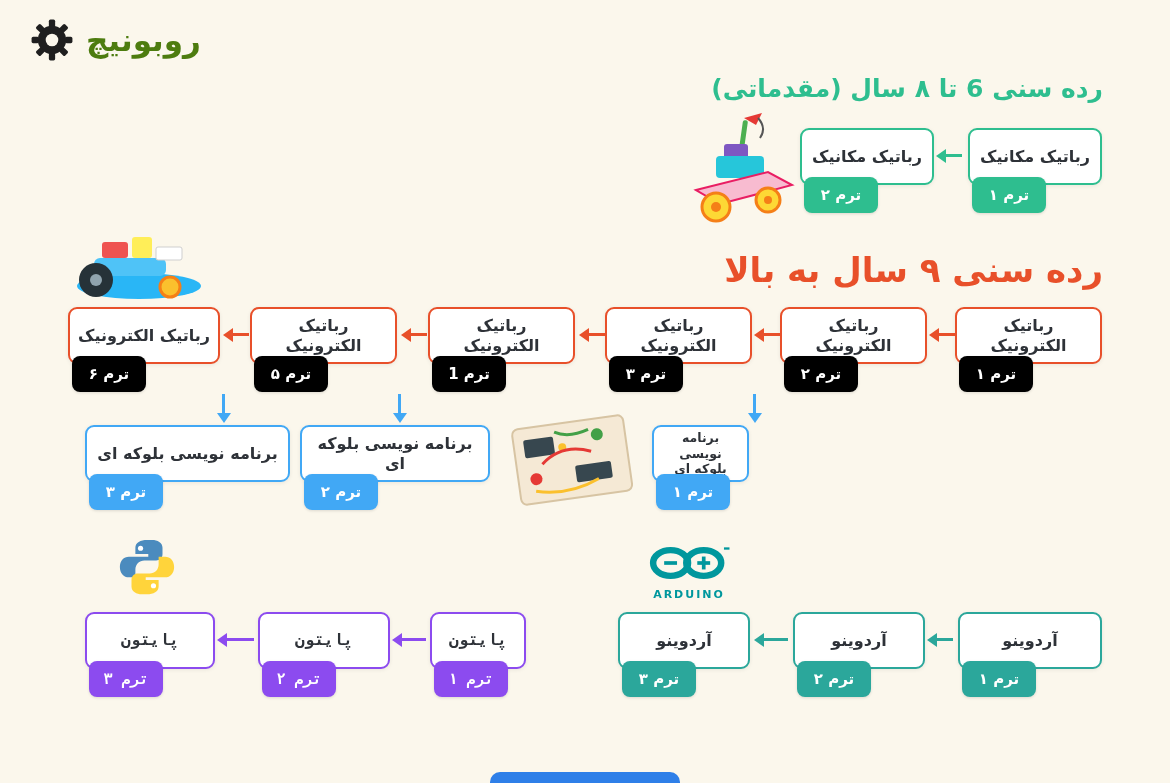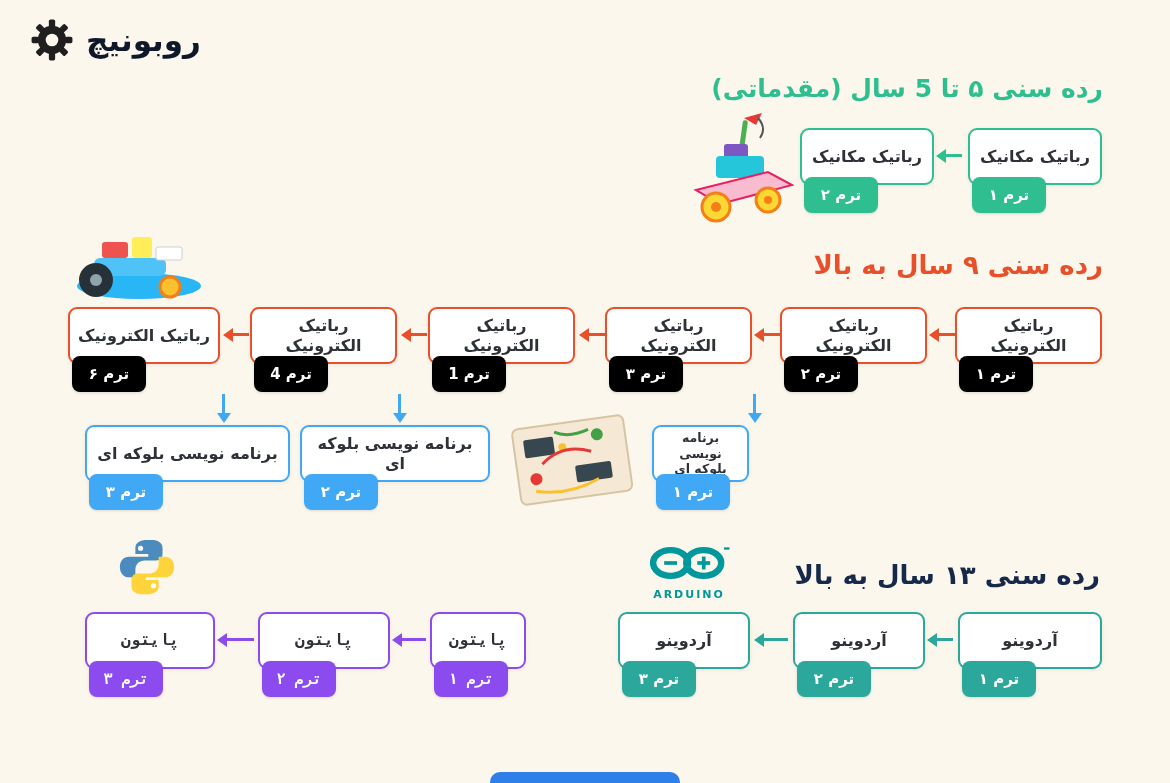--- a/index.html
+++ b/index.html
@@ -5,21 +5,21 @@
   * { margin:0; padding:0; box-sizing:border-box; }
   html,body { background:#e9e4d8; font-family:"DejaVu Sans", sans-serif; }
   .canvas {
     position:relative; width:1170px; height:783px; margin:0 auto;
     background:#FBF7EC; overflow:hidden;
   }
 
   
   .title { position:absolute; direction:rtl; font-weight:bold; white-space:nowrap; }
   .title.green { color:#2EBE8F; font-size:25px; }
-  .title.red   { color:#E8502A; font-size:26px; }
+  .title.red   { color:#E8502A; font-size:34px; }
   .title.navy  { color:#16294B; font-size:26px; }
 
   
   .box {
     position:absolute; height:57px; background:#fff;
     border:2px solid #999; border-radius:9px;
     display:flex; align-items:center; justify-content:center;
     text-align:center; direction:rtl;
     font-weight:bold; font-size:16px; color:#2e3238;
     box-shadow:0 1px 4px rgba(0,0,0,.07);
@@ -50,21 +50,21 @@
   .arrow-d::after {
     content:""; position:absolute; left:-5.5px; bottom:-9px;
     border-left:7px solid transparent; border-right:7px solid transparent;
     border-top:10px solid;
   }
   .c-green{color:#2EBE8F} .c-red{color:#E8502A} .c-blue{color:#41A8F5}
   .c-teal{color:#2BA79B} .c-purple{color:#8C4BEF}
 
   
   .logo { position:absolute; left:30px; top:18px; display:flex; align-items:center; gap:12px; }
-  .logo .brand { font-size:31px; font-weight:bold; color:#0f172a; direction:rtl; }
+  .logo .brand { font-size:31px; font-weight:bold; color:#4d7c0f; direction:rtl; }
 
   
   .arduino-block { position:absolute; left:643px; top:540px; width:92px; text-align:center; }
   .arduino-word { color:#00979D; font-weight:bold; font-size:11px; letter-spacing:2px; margin-top:-2px; }
   .python-block { position:absolute; left:116px; top:536px; }
 
   .illu { position:absolute; }
 
   .bottom-pill {
     position:absolute; left:490px; top:772px; width:190px; height:16px;
@@ -87,21 +87,21 @@
         <rect x="18" y="1.5" width="6" height="7" rx="1.5" transform="rotate(180 21 21)"></rect>
         <rect x="18" y="1.5" width="6" height="7" rx="1.5" transform="rotate(225 21 21)"></rect>
         <rect x="18" y="1.5" width="6" height="7" rx="1.5" transform="rotate(270 21 21)"></rect>
         <rect x="18" y="1.5" width="6" height="7" rx="1.5" transform="rotate(315 21 21)"></rect>
       </g>
       <circle cx="21" cy="21" r="6" fill="#FBF7EC"></circle>
     </svg>
     <span class="brand">روبونیچ</span>
   </div>
 
-  <div class="title green" style="right:67px; top:74px;">رده سنی ۵ تا 5 سال (مقدماتی)</div>
+  <div class="title green" style="right:67px; top:74px;">رده سنی 6 تا ۸ سال (مقدماتی)</div>
 
   <div class="box green" style="left:968px; top:128px; width:134px;">
     <span class="lbl">رباتیک مکانیک</span>
     <span class="badge">ترم ۱</span>
   </div>
   <div class="box green" style="left:800px; top:128px; width:134px;">
     <span class="lbl">رباتیک مکانیک</span>
     <span class="badge">ترم ۲</span>
   </div>
   <div class="arrow-l c-green" style="left:946px; top:154px;"></div>
@@ -143,21 +143,21 @@
   <div class="box red" style="left:605px; top:307px; width:147px;">
     <span class="lbl">رباتیک الکترونیک</span>
     <span class="badge">ترم ۳</span>
   </div>
   <div class="box red" style="left:428px; top:307px; width:147px;">
     <span class="lbl">رباتیک الکترونیک</span>
     <span class="badge">ترم 1</span>
   </div>
   <div class="box red" style="left:250px; top:307px; width:147px;">
     <span class="lbl">رباتیک الکترونیک</span>
-    <span class="badge">ترم 4</span>
+    <span class="badge">ترم ۵</span>
   </div>
   <div class="box red" style="left:68px; top:307px; width:152px;">
     <span class="lbl">رباتیک الکترونیک</span>
     <span class="badge">ترم ۶</span>
   </div>
 
   <div class="arrow-l c-red" style="left:939px; top:333px;"></div>
   <div class="arrow-l c-red" style="left:764px; top:333px;"></div>
   <div class="arrow-l c-red" style="left:589px; top:333px;"></div>
   <div class="arrow-l c-red" style="left:411px; top:333px;"></div>
@@ -187,21 +187,20 @@
       <rect x="72" y="64" width="36" height="17" rx="2" fill="#37474F"></rect>
       <circle cx="32" cy="72" r="6" fill="#E53935"></circle>
       <circle cx="98" cy="36" r="6" fill="#43A047"></circle>
       <circle cx="62" cy="44" r="4" fill="#FBC02D"></circle>
       <path d="M40 58 q22 -18 50 -6" stroke="#E53935" stroke-width="3" fill="none"></path>
       <path d="M30 84 q32 9 64 -4" stroke="#FBC02D" stroke-width="3" fill="none"></path>
       <path d="M56 28 q14 8 34 2" stroke="#43A047" stroke-width="3" fill="none"></path>
     </g>
   </svg>
 
-  <div class="title navy" style="right:70px; top:560px;">رده سنی ۱۳ سال به بالا</div>
 
   <div class="arduino-block">
     <svg width="92" height="46" viewBox="0 0 100 50">
       <g fill="none" stroke="#00979D" stroke-width="7">
         <ellipse cx="30" cy="25" rx="19" ry="14"></ellipse>
         <ellipse cx="66" cy="25" rx="19" ry="14"></ellipse>
       </g>
       <rect x="23" y="23" width="14" height="4" fill="#00979D"></rect>
       <rect x="59" y="23" width="14" height="4" fill="#00979D"></rect>
       <rect x="64" y="18" width="4" height="14" fill="#00979D"></rect>

